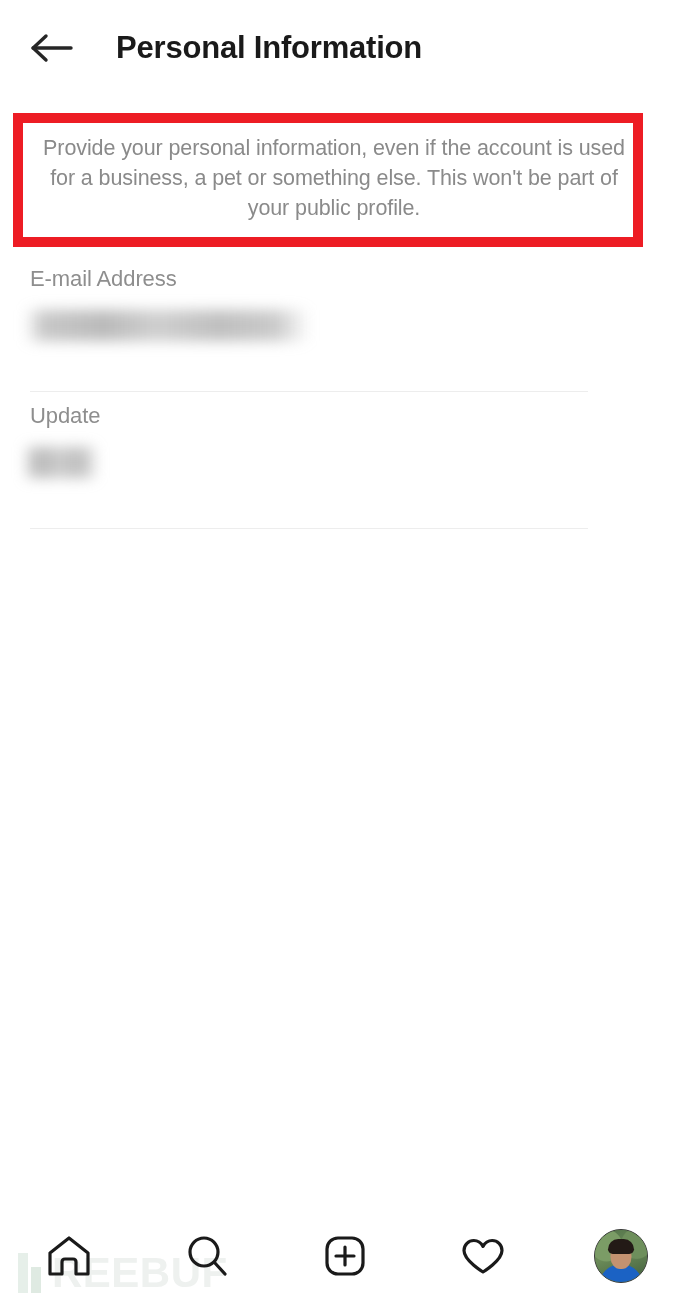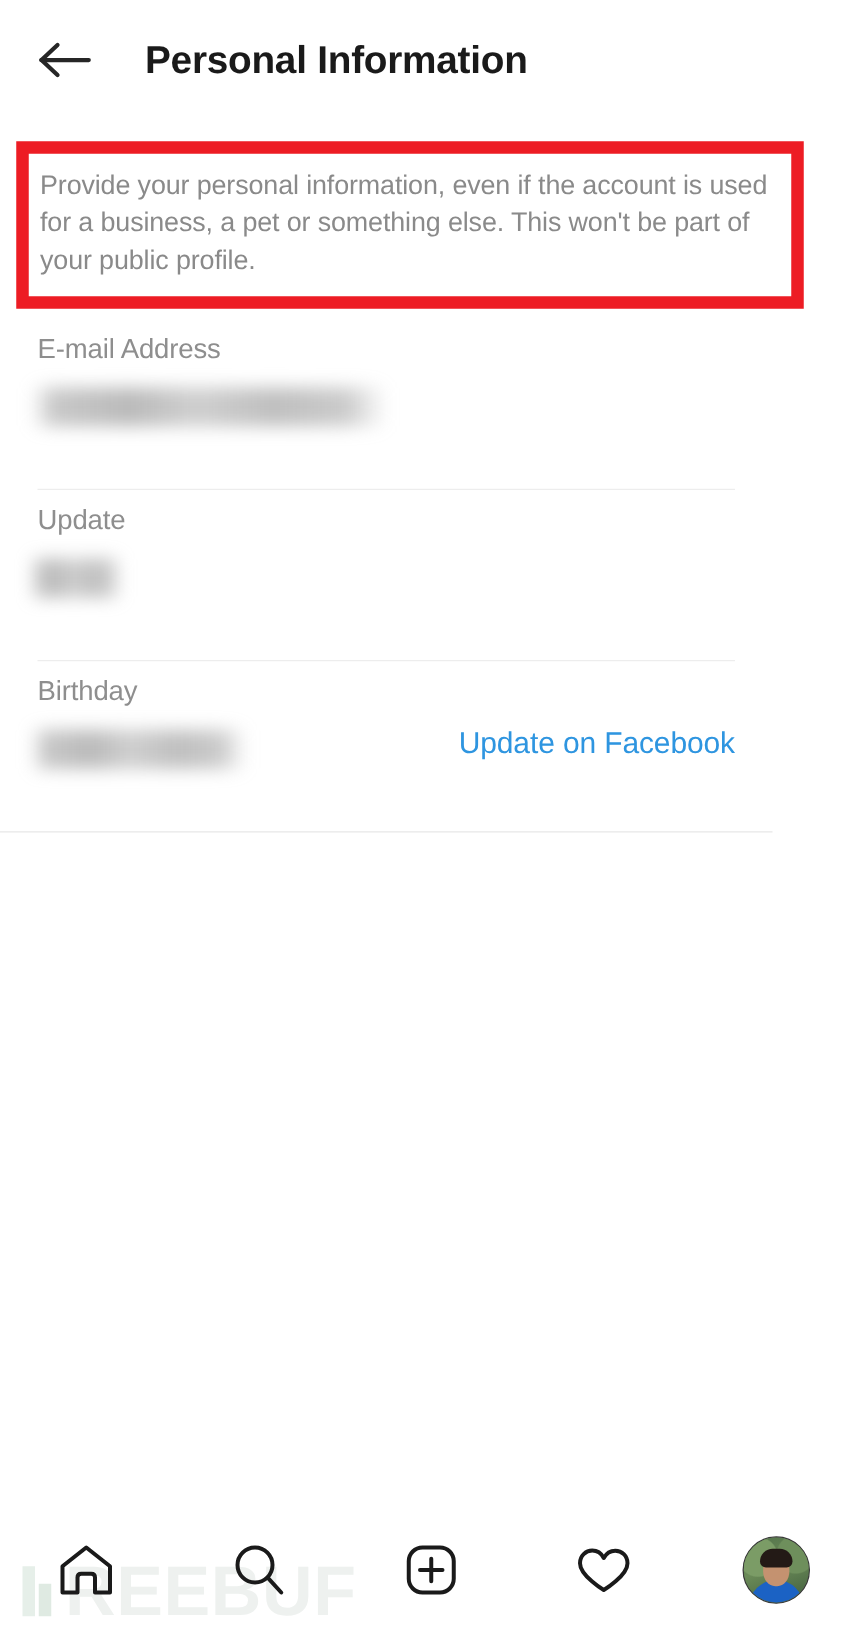--- a/index.html
+++ b/index.html
@@ -65,20 +65,21 @@
 
   .description {
     position: absolute;
     left: 32px;
     top: 133px;
     width: 604px;
     font-size: 21.5px;
     line-height: 30px;
     color: #8a8a8a;
     letter-spacing: -0.1px;
+    text-align: center;
   }
 
   
   .fields {
     position: absolute;
     left: 0;
     top: 255px;
     width: 618px;
   }
 
@@ -166,21 +167,21 @@
     margin-right: 8px;
   }
   .wm-bar {
     width: 10px;
     background: #e6efe9;
     margin-right: 3px;
   }
   .wm-bar.b1 { height: 40px; }
   .wm-bar.b2 { height: 26px; background: #dfeae2; }
   .wm-text {
-    font-size: 56px;
+    font-size: 42px;
     font-weight: bold;
     color: #eef1ef;
     letter-spacing: 0.5px;
     line-height: 1;
   }
 
   
   .bottom-nav {
     position: absolute;
     left: 0;
@@ -280,26 +281,20 @@
       <div class="field-divider"></div>
     </div>
 
 
     <div class="field">
       <div class="field-label">Update</div>
       <div class="field-value-blur" style="width:72px;"></div>
       <div class="field-divider"></div>
     </div>
 
-    <div class="field">
-      <div class="field-label">Birthday</div>
-      <div class="field-value-blur" style="width:172px;"></div>
-      <div class="facebook-link">Update on Facebook</div>
-      <div class="field-divider full"></div>
-    </div>
 
   </div>
 
   <div class="blank-area"></div>
 
   <div class="watermark">
     <span class="wm-mark">
       <span class="wm-bar b1"></span>
       <span class="wm-bar b2"></span>
     </span>

